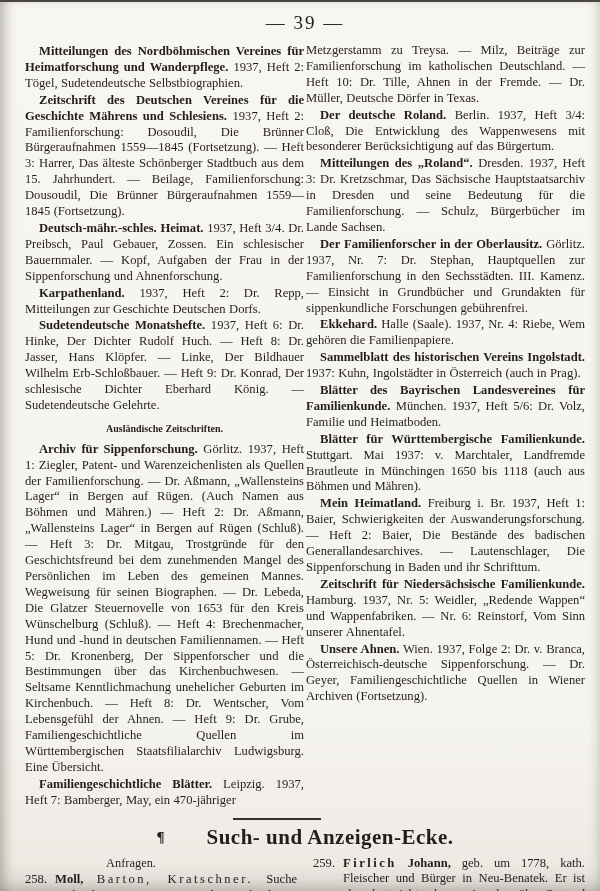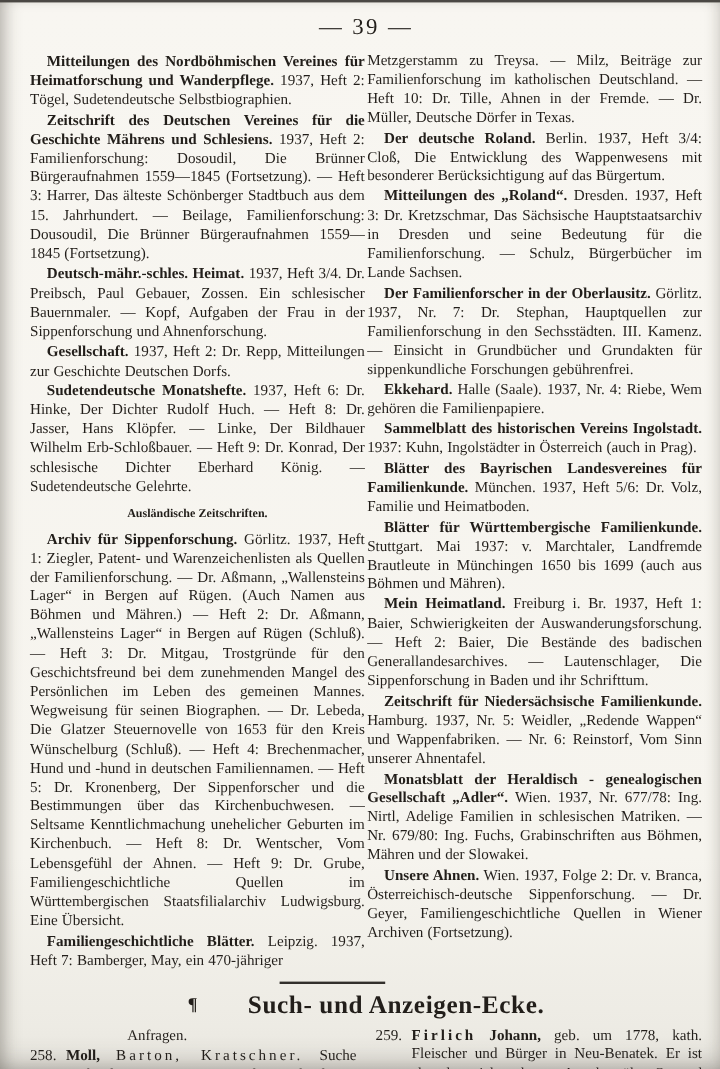--- a/index.html
+++ b/index.html
@@ -96,21 +96,21 @@
 
     <div class="col">
       <div>
 
           <p class="entry"><b class="lead">Mitteilungen des Nordböhmischen Vereines für Heimatforschung und Wanderpflege.</b> <span>1937, Heft 2: Tögel, Sudetendeutsche Selbstbiographien.</span></p>
 
           <p class="entry"><b class="lead">Zeitschrift des Deutschen Vereines für die Geschichte Mährens und Schlesiens.</b> <span>1937, Heft 2: Familienforschung: Dosoudil, Die Brünner Bürgeraufnahmen 1559—1845 (Fortsetzung). — Heft 3: Harrer, Das älteste Schönberger Stadtbuch aus dem 15. Jahrhundert. — Beilage, Familienforschung: Dousoudil, Die Brünner Bürgeraufnahmen 1559—1845 (Fortsetzung).</span></p>
 
           <p class="entry"><b class="lead">Deutsch-mähr.-schles. Heimat.</b> <span>1937, Heft 3/4. Dr. Preibsch, Paul Gebauer, Zossen. Ein schlesischer Bauernmaler. — Kopf, Aufgaben der Frau in der Sippenforschung und Ahnenforschung.</span></p>
 
-          <p class="entry"><b class="lead">Gesellschaft.</b> <span>1937, Heft 2: Dr. Repp, Mitteilungen zur Geschichte Deutschen Dorfs.</span></p>
+          <p class="entry"><b class="lead">Karpathenland.</b> <span>1937, Heft 2: Dr. Repp, Mitteilungen zur Geschichte Deutschen Dorfs.</span></p>
 
           <p class="entry"><b class="lead">Sudetendeutsche Monatshefte.</b> <span>1937, Heft 6: Dr. Hinke, Der Dichter Rudolf Huch. — Heft 8: Dr. Jasser, Hans Klöpfer. — Linke, Der Bildhauer Wilhelm Erb-Schloßbauer. — Heft 9: Dr. Konrad, Der schlesische Dichter Eberhard König. — Sudetendeutsche Gelehrte.</span></p>
         </div>
       <h3 class="subheading">Ausländische Zeitschriften.</h3>
       <div>
 
           <p class="entry"><b class="lead">Archiv für Sippenforschung.</b> <span>Görlitz. 1937, Heft 1: Ziegler, Patent- und Warenzeichenlisten als Quellen der Familienforschung. — Dr. Aßmann, „Wallensteins Lager“ in Bergen auf Rügen. (Auch Namen aus Böhmen und Mähren.) — Heft 2: Dr. Aßmann, „Wallensteins Lager“ in Bergen auf Rügen (Schluß). — Heft 3: Dr. Mitgau, Trostgründe für den Geschichtsfreund bei dem zunehmenden Mangel des Persönlichen im Leben des gemeinen Mannes. Wegweisung für seinen Biographen. — Dr. Lebeda, Die Glatzer Steuernovelle von 1653 für den Kreis Wünschelburg (Schluß). — Heft 4: Brechenmacher, Hund und -hund in deutschen Familiennamen. — Heft 5: Dr. Kronenberg, Der Sippenforscher und die Bestimmungen über das Kirchenbuchwesen. — Seltsame Kenntlichmachung unehelicher Geburten im Kirchenbuch. — Heft 8: Dr. Wentscher, Vom Lebensgefühl der Ahnen. — Heft 9: Dr. Grube, Familiengeschichtliche Quellen im Württembergischen Staatsfilialarchiv Ludwigsburg. Eine Übersicht.</span></p>
 
           <p class="entry"><b class="lead">Familiengeschichtliche Blätter.</b> <span>Leipzig. 1937, Heft 7: Bamberger, May, ein 470-jähriger</span></p>
         </div>
@@ -125,27 +125,26 @@
           <p class="entry"><b class="lead">Mitteilungen des „Roland“.</b> <span>Dresden. 1937, Heft 3: Dr. Kretzschmar, Das Sächsische Hauptstaatsarchiv in Dresden und seine Bedeutung für die Familienforschung. — Schulz, Bürgerbücher im Lande Sachsen.</span></p>
 
           <p class="entry"><b class="lead">Der Familienforscher in der Oberlausitz.</b> <span>Görlitz. 1937, Nr. 7: Dr. Stephan, Hauptquellen zur Familienforschung in den Sechsstädten. III. Kamenz. — Einsicht in Grundbücher und Grundakten für sippenkundliche Forschungen gebührenfrei.</span></p>
 
           <p class="entry"><b class="lead">Ekkehard.</b> <span>Halle (Saale). 1937, Nr. 4: Riebe, Wem gehören die Familienpapiere.</span></p>
 
           <p class="entry"><b class="lead">Sammelblatt des historischen Vereins Ingolstadt.</b> <span>1937: Kuhn, Ingolstädter in Österreich (auch in Prag).</span></p>
 
           <p class="entry"><b class="lead">Blätter des Bayrischen Landesvereines für Familienkunde.</b> <span>München. 1937, Heft 5/6: Dr. Volz, Familie und Heimatboden.</span></p>
 
-          <p class="entry"><b class="lead">Blätter für Württembergische Familienkunde.</b> <span>Stuttgart. Mai 1937: v. Marchtaler, Landfremde Brautleute in Münchingen 1650 bis 1699 (auch aus Böhmen und Mähren).</span></p>
+          <p class="entry"><b class="lead">Blätter für Württembergische Familienkunde.</b> <span>Stuttgart. Mai 1937: v. Marchtaler, Landfremde Brautleute in Münchingen 1650 bis 1118 (auch aus Böhmen und Mähren).</span></p>
 
           <p class="entry"><b class="lead">Mein Heimatland.</b> <span>Freiburg i. Br. 1937, Heft 1: Baier, Schwierigkeiten der Auswanderungsforschung. — Heft 2: Baier, Die Bestände des badischen Generallandesarchives. — Lautenschlager, Die Sippenforschung in Baden und ihr Schrifttum.</span></p>
 
           <p class="entry"><b class="lead">Zeitschrift für Niedersächsische Familienkunde.</b> <span>Hamburg. 1937, Nr. 5: Weidler, „Redende Wappen“ und Wappenfabriken. — Nr. 6: Reinstorf, Vom Sinn unserer Ahnentafel.</span></p>
 
-          <p class="entry"><b class="lead">Monatsblatt der Heraldisch - genealogischen Gesellschaft „Adler“.</b> <span>Wien. 1937, Nr. 677/78: Ing. Nirtl, Adelige Familien in schlesischen Matriken. — Nr. 679/80: Ing. Fuchs, Grabinschriften aus Böhmen, Mähren und der Slowakei.</span></p>
 
           <p class="entry"><b class="lead">Unsere Ahnen.</b> <span>Wien. 1937, Folge 2: Dr. v. Branca, Österreichisch-deutsche Sippenforschung. — Dr. Geyer, Familiengeschichtliche Quellen in Wiener Archiven (Fortsetzung).</span></p>
         </div>
     </div>
 
   </div>
 
   <div class="ads-divider"></div>
 
   <div class="ads-title-row">

